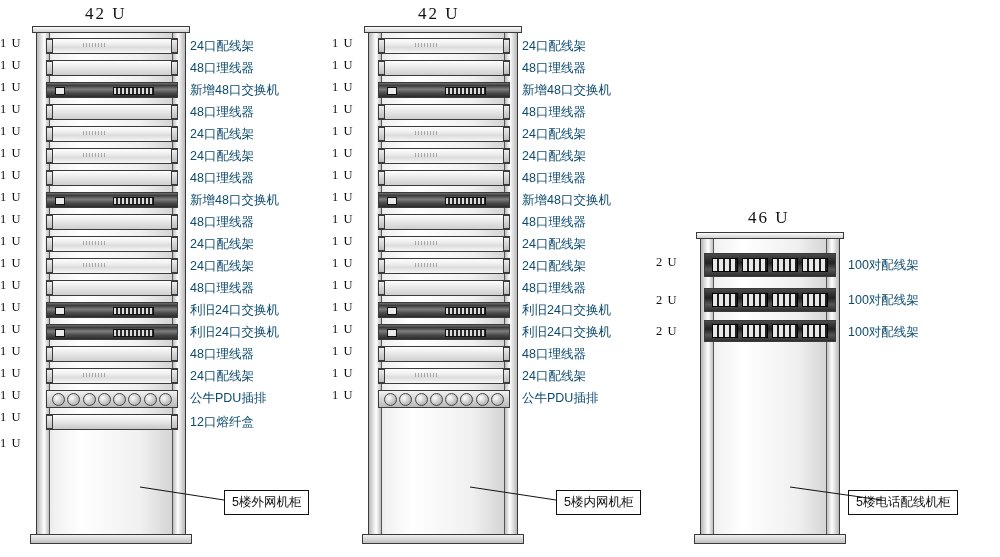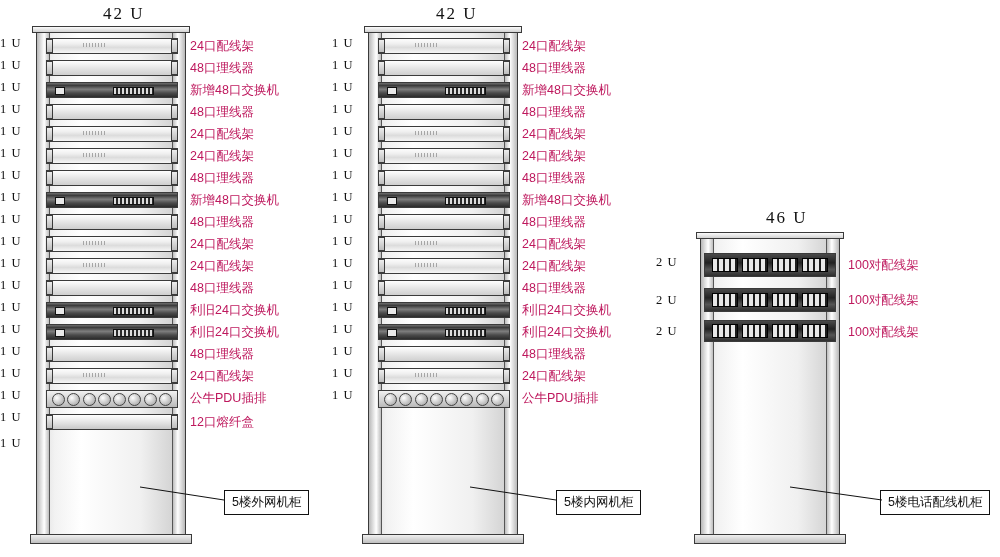--- a/index.html
+++ b/index.html
@@ -13,21 +13,20 @@
   .canvas{position:absolute;left:0;top:0;width:1000px;height:557px;}
 
   
   .rack{position:absolute;}
   .rack-title{
     position:absolute;
     font-size:17px;
     letter-spacing:2px;
     color:#111;
     white-space:nowrap;
-    margin-left:18px;
   }
   .rack-body{
     position:absolute;
     border:1px solid #3a3a3a;
     background:linear-gradient(to right,#d8d8d8 0%,#f2f2f2 12%,#ffffff 30%,#f0f0f0 70%,#c9c9c9 100%);
     box-sizing:border-box;
   }
   .rack-post{
     position:absolute;top:0;bottom:0;width:13px;
     background:linear-gradient(to right,#b8b8b8,#ededed 45%,#ffffff 60%,#bdbdbd);
@@ -120,21 +119,21 @@
   .u-left{
     position:absolute;
     font-size:12.5px;
     color:#111;
     letter-spacing:1px;
     white-space:nowrap;
   }
   .u-right{
     position:absolute;
     font-size:12.5px;
-    color:#be185d;
+    color:#0c4a6e;
     white-space:nowrap;
     font-family:"Liberation Sans", sans-serif;
   }
 
   
   .callout{
     position:absolute;
     border:1px solid #111;
     background:#fff;
     font-size:12.5px;
@@ -442,21 +441,21 @@
           <i></i>
           <i></i>
           <i></i>
         </span>
     </div>
 
     <div class="u-right" style="left:848px;top:257px;">100对配线架</div>
     <div class="u-right" style="left:848px;top:292px;">100对配线架</div>
     <div class="u-right" style="left:848px;top:324px;">100对配线架</div>
 
-    <div class="callout" style="left:880px;top:490px;">5楼电话配线机柜</div>
+    <div class="callout" style="left:848px;top:490px;">5楼电话配线机柜</div>
   </div>
 
   <svg class="leaders">
     <line x1="140" y1="487" x2="224" y2="500" stroke="#111" stroke-width="1"></line>
     <line x1="470" y1="487" x2="556" y2="500" stroke="#111" stroke-width="1"></line>
     <line x1="790" y1="487" x2="882" y2="500" stroke="#111" stroke-width="1"></line>
   </svg>
 
 </div>
 

